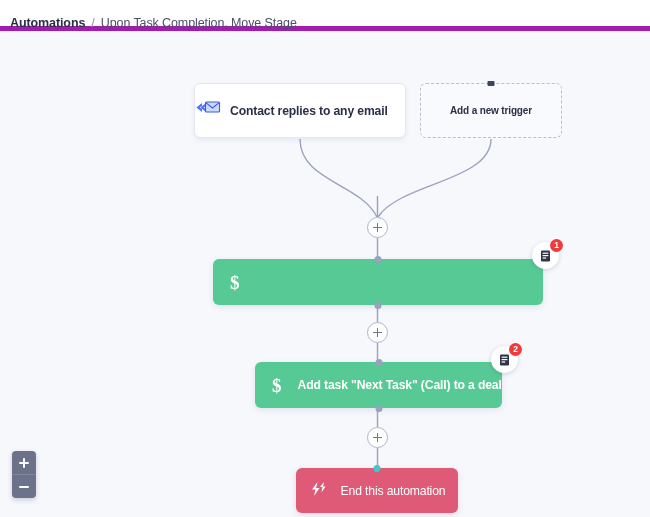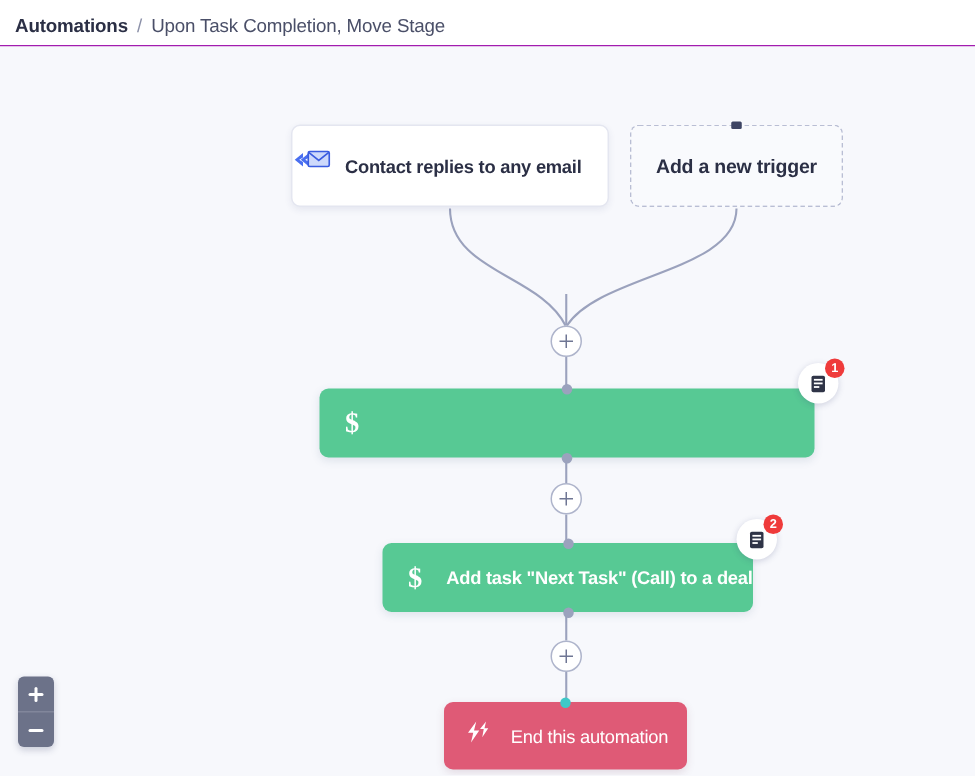--- a/index.html
+++ b/index.html
@@ -12,24 +12,24 @@
     overflow: hidden;
     font-family: "Liberation Sans", sans-serif;
     background: #f7f8fc;
     -webkit-font-smoothing: antialiased;
   }
 
   
   .header {
     height: 31px;
     background: #ffffff;
-    border-bottom: 1px solid #a21caf;
-    display: flex;
-    align-items: center;
-    padding: 4px 0 0 10px;
+    border-bottom: 5px solid #a21caf;
+    display: flex;
+    align-items: flex-start;
+    padding: 16px 0 0 10px;
     box-sizing: border-box;
   }
   .crumb-root {
     font-size: 12.5px;
     font-weight: bold;
     color: #2b2f45;
     letter-spacing: -0.1px;
   }
   .crumb-sep {
     font-size: 12.5px;
@@ -90,21 +90,21 @@
   .trigger-dashed {
     left: 420px;
     top: 52px;
     width: 142px;
     height: 55px;
     background: #f9fafd;
     border: 1.6px dashed #b9bed4;
     justify-content: center;
   }
   .trigger-dashed .label {
-    font-size: 13px;
+    font-size: 10px;
     font-weight: bold;
     color: #2b2f45;
     letter-spacing: -0.15px;
   }
   .dashed-tab {
     position: absolute;
     left: 50%;
     top: -3px;
     transform: translateX(-50%);
     width: 7px;

